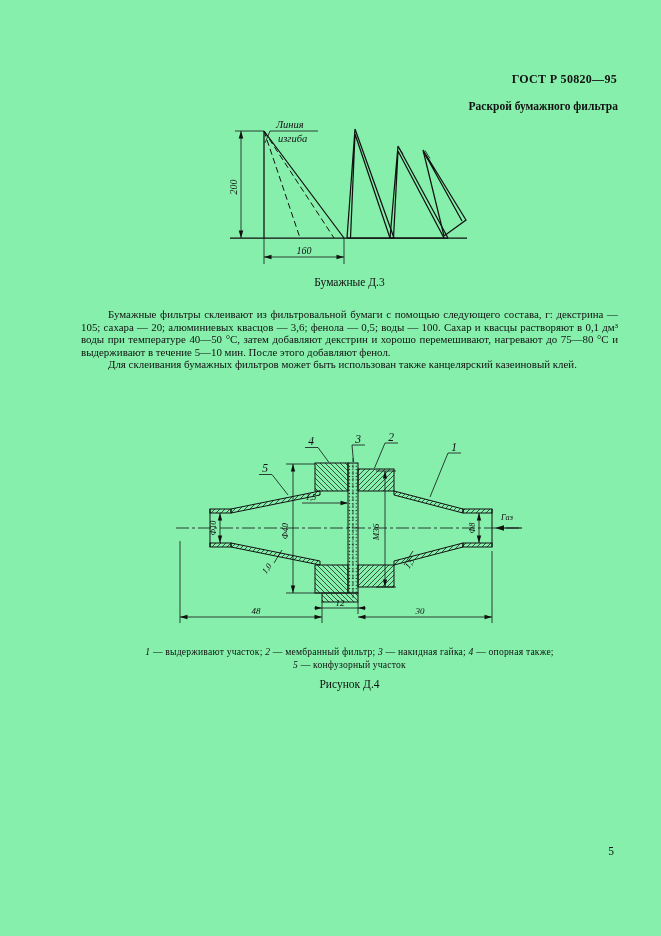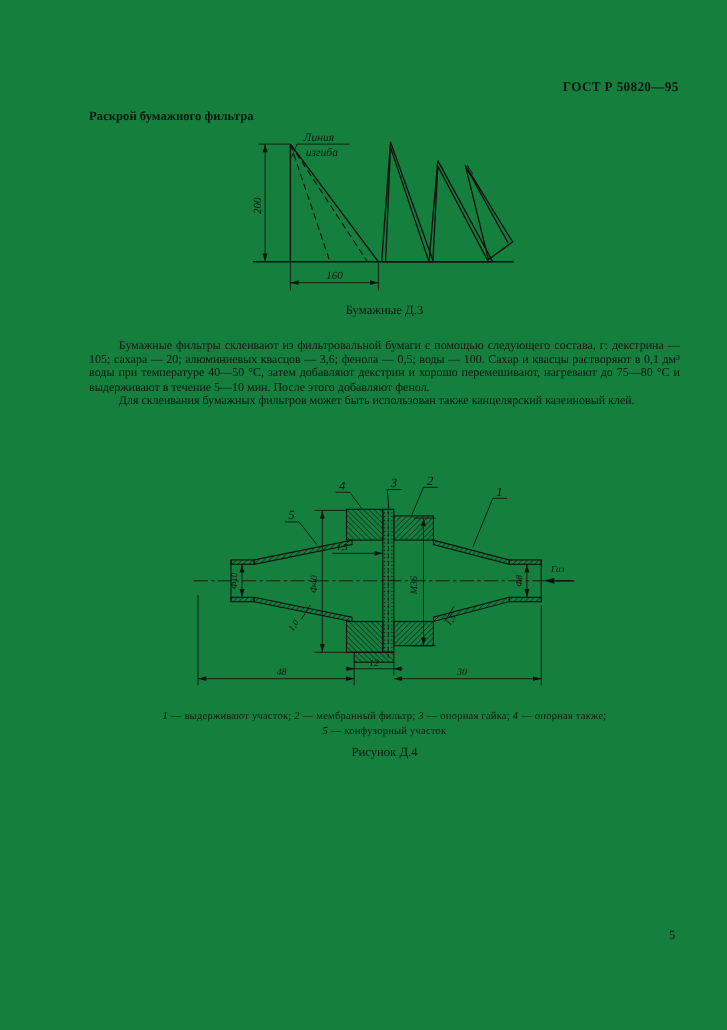--- a/index.html
+++ b/index.html
@@ -1,22 +1,22 @@
 <!DOCTYPE html>
 <html><head>
 <meta charset="utf-8">
 <style>
   html,body{margin:0;padding:0;background:#888;}
   .page{
-    position:relative;width:661px;height:936px;background:#15803d;
+    position:relative;width:661px;height:936px;background:#86efac;
     font-family:"Liberation Serif","DejaVu Serif",serif;color:#111;
     margin:0 auto;overflow:hidden;
   }
   .header{position:absolute;top:72px;right:44px;font-weight:bold;font-size:12px;letter-spacing:.3px;}
-  .fig-title{position:absolute;left:81px;width:537px;text-align:left;font-weight:bold;font-size:11.5px;}
+  .fig-title{position:absolute;left:81px;width:537px;text-align:right;font-weight:bold;font-size:11.5px;}
   .t3{top:100px;}
   .t4{top:404px;}
   .caption{position:absolute;left:81px;width:537px;text-align:center;font-size:11.5px;}
   .c3{top:276px;}
   .c4{top:678px;}
   .svg3{position:absolute;left:222px;top:117px;}
   .svg4{position:absolute;left:168px;top:431px;}
   .body-text{position:absolute;left:81px;top:308px;width:537px;font-size:10.9px;line-height:12.6px;text-align:justify;}
   .body-text p{margin:0;text-indent:27px;font-family:Liberation Serif, serif;}
   .legend{position:absolute;left:81px;top:645px;width:537px;text-align:center;font-size:9.6px;line-height:13px;letter-spacing:.2px;}
@@ -173,21 +173,21 @@
     <text x="97" y="41" text-anchor="middle" class="calltxt">5</text>
     <text x="143" y="14" text-anchor="middle" class="calltxt">4</text>
     <text x="190" y="11.5" text-anchor="middle" class="calltxt">3</text>
     <text x="223" y="9.5" text-anchor="middle" class="calltxt">2</text>
     <text x="286" y="19.5" text-anchor="middle" class="calltxt">1</text>
   </svg>
 
   <div class="legend">
     <div class="legend-line">
       
-    <span class="li"><i>1</i> <span>— выдерживают участок;</span> </span><span class="li"><i>2</i> <span>— мембранный фильтр;</span> </span><span class="li"><i>3</i> <span>— опорная гайка;</span> </span><span class="li"><i>4</i> <span>— опорная также;</span> </span></div>
+    <span class="li"><i>1</i> <span>— выдерживают участок;</span> </span><span class="li"><i>2</i> <span>— мембранный фильтр;</span> </span><span class="li"><i>3</i> <span>— накидная гайка;</span> </span><span class="li"><i>4</i> <span>— опорная также;</span> </span></div>
     <div class="legend-line">
       
     <span class="li"><i>5</i> <span>— конфузорный участок</span> </span></div>
   </div>
 
   <div class="caption c4">Рисунок Д.4</div>
 
   <div class="pagenum">5</div>
 </div>
 

